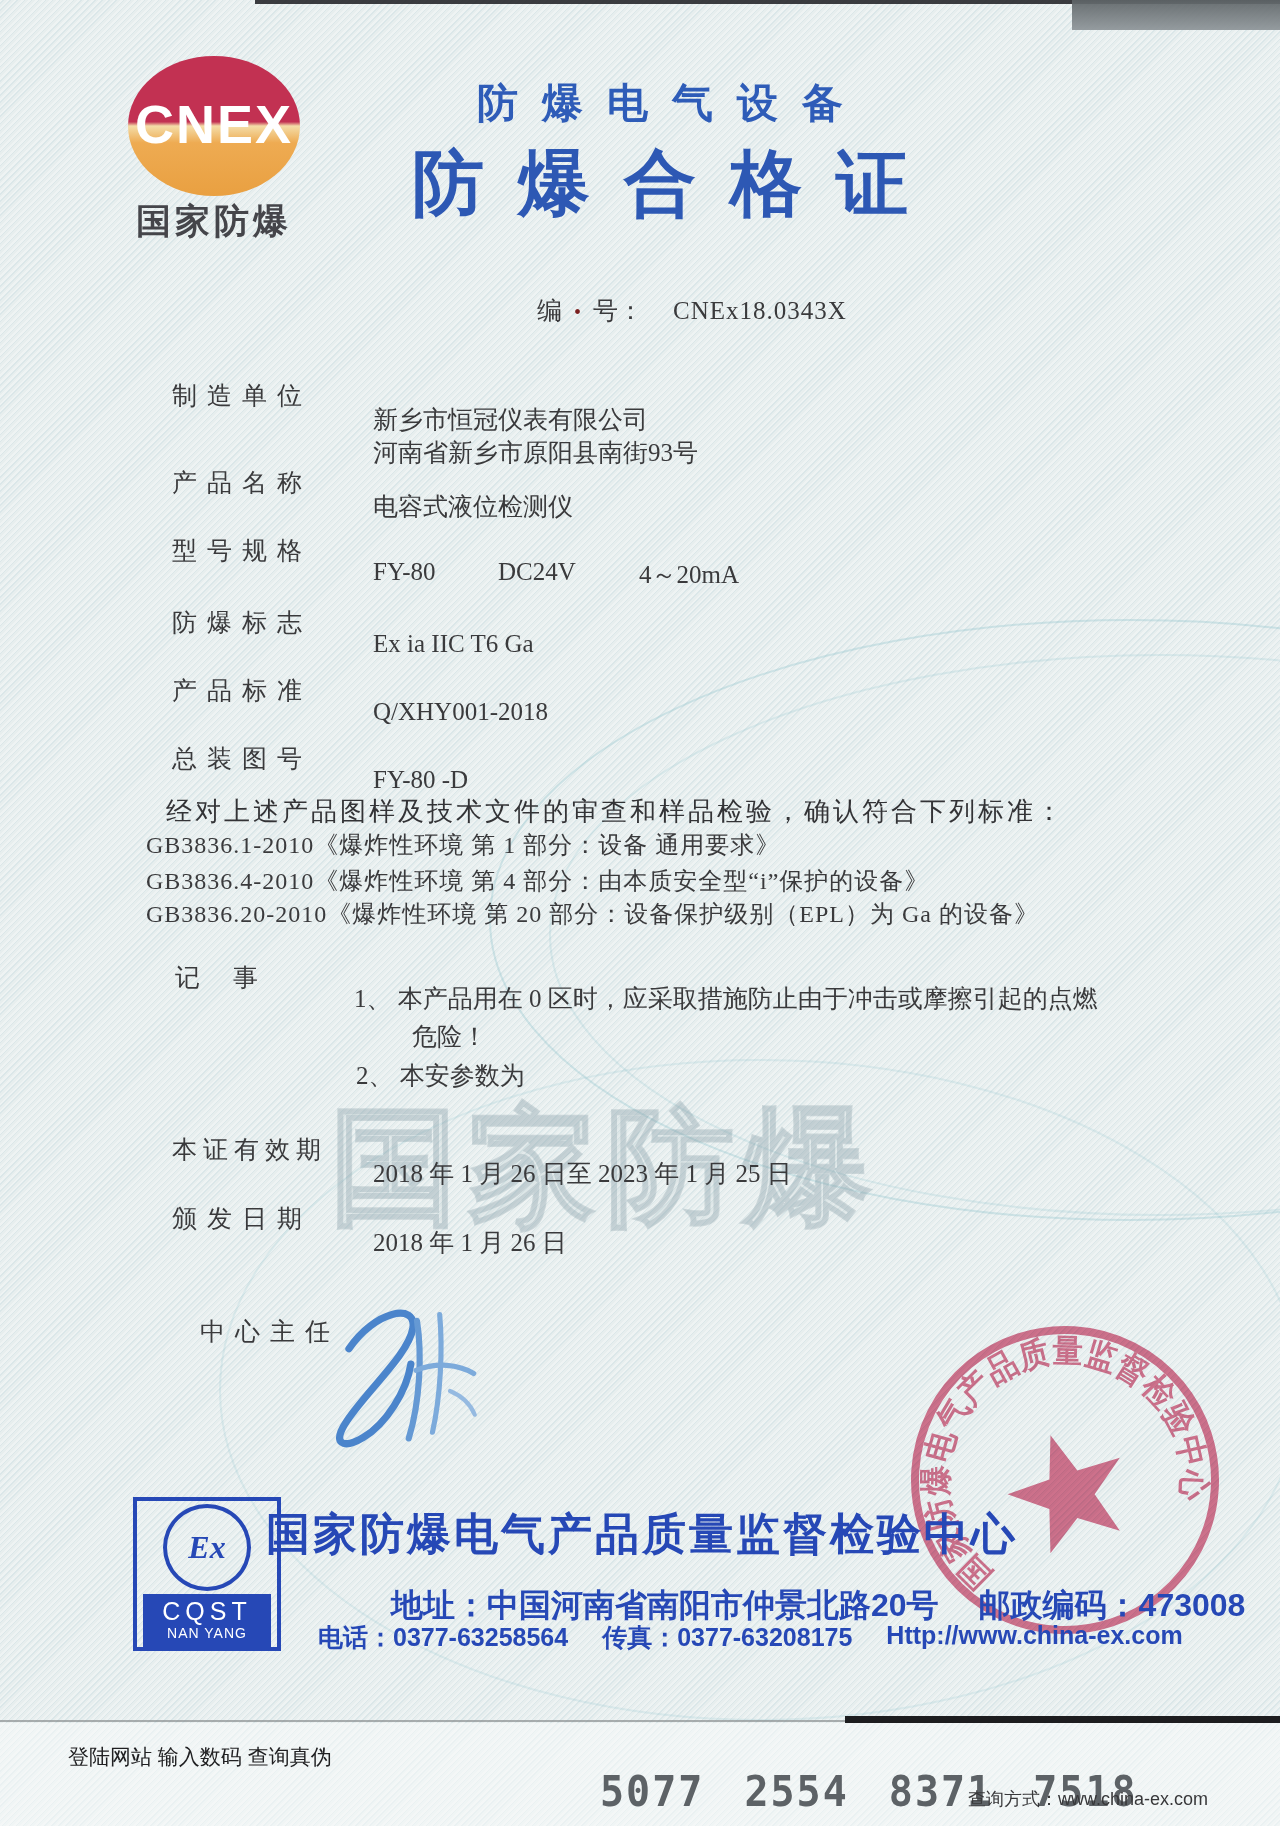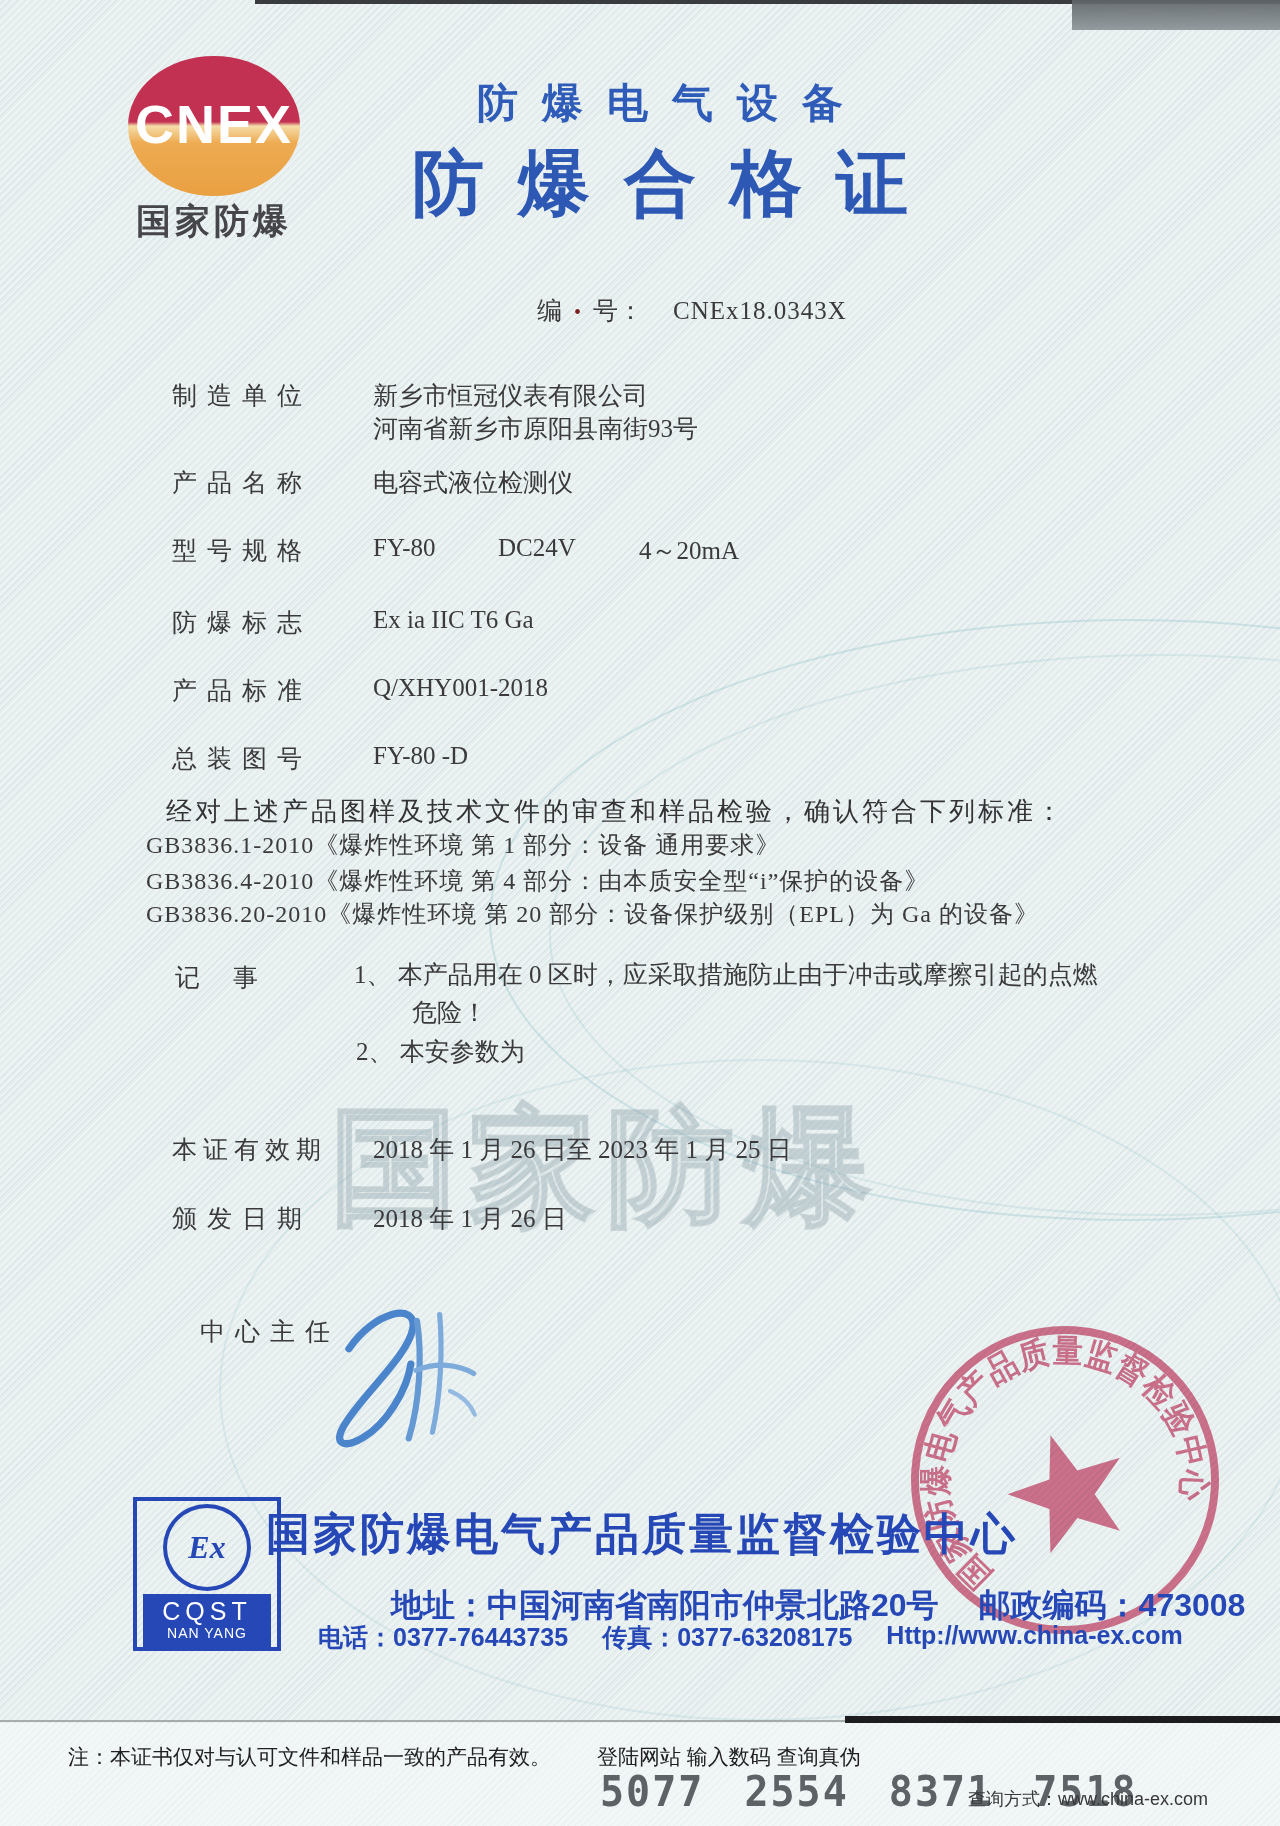--- a/index.html
+++ b/index.html
@@ -45,21 +45,21 @@
   .main-title{
     left:280px; top:136px; width:760px; text-align:center; text-indent:34px;
     font-family:Liberation Serif, serif;
     font-size:72px; font-weight:bold; color:#2d58b4; letter-spacing:34px;
   }
   .cert-no{left:537px; top:294px; font-size:25px; color:#3a3a3c; display:flex; align-items:baseline;}
   .cert-no .dot{color:#7a1f1f; font-size:20px; margin:0 12px;}
   .cert-no .val{margin-left:30px; letter-spacing:1px;}
   
   .flabel{left:172px; font-size:25px; letter-spacing:10px; white-space:pre; color:#3a3a3c;}
-  .fvalue{left:373px; font-size:25px; white-space:pre; color:#3a3a3c;}
+  .fvalue{left:373px; font-size:25px; white-space:pre; color:#3a3a3c;margin-top:24px;}
   .intro{left:146px; font-size:26px; letter-spacing:3px; color:#333336;margin-left:20px;}
   .std{left:146px; font-size:24px; letter-spacing:1px; color:#3a3a3c;}
   
   .watermark{
     left:330px; top:1082px; font-family:"Liberation Sans","DejaVu Sans",sans-serif;
     font-size:128px; font-weight:bold; letter-spacing:10px;
     color:rgba(150,172,182,.12);
     -webkit-text-stroke:2px rgba(128,152,163,.30);
   }
   
@@ -199,28 +199,27 @@
       <span class="cqst">CQST</span>
       <span class="city">NAN YANG</span>
     </div>
   </div>
   <div class="abs org-name">国家防爆电气产品质量监督检验中心</div>
   <div class="abs org-line org-addr">
     <span>地址：中国河南省南阳市仲景北路20号</span>
     <span>邮政编码：473008</span>
   </div>
   <div class="abs org-line org-tel">
-    <span>电话：0377-76443735</span>
+    <span>电话：0377-63258564</span>
     <span>传真：0377-63208175</span>
     <span>Http://www.china-ex.com</span>
   </div>
 
   <div class="abs footer-zone"></div>
   <div class="abs footer-sep-light"></div>
   <div class="abs footer-sep-dark"></div>
   <div class="abs foot-note">
-    <span>注：本证书仅对与认可文件和样品一致的产品有效。</span>
     <span>登陆网站 输入数码 查询真伪</span>
   </div>
   <div class="abs foot-code">5077 2554 8371 7518</div>
   <div class="abs foot-query">查询方式：www.china-ex.com</div>
 
 </div>
 
 </body></html>

